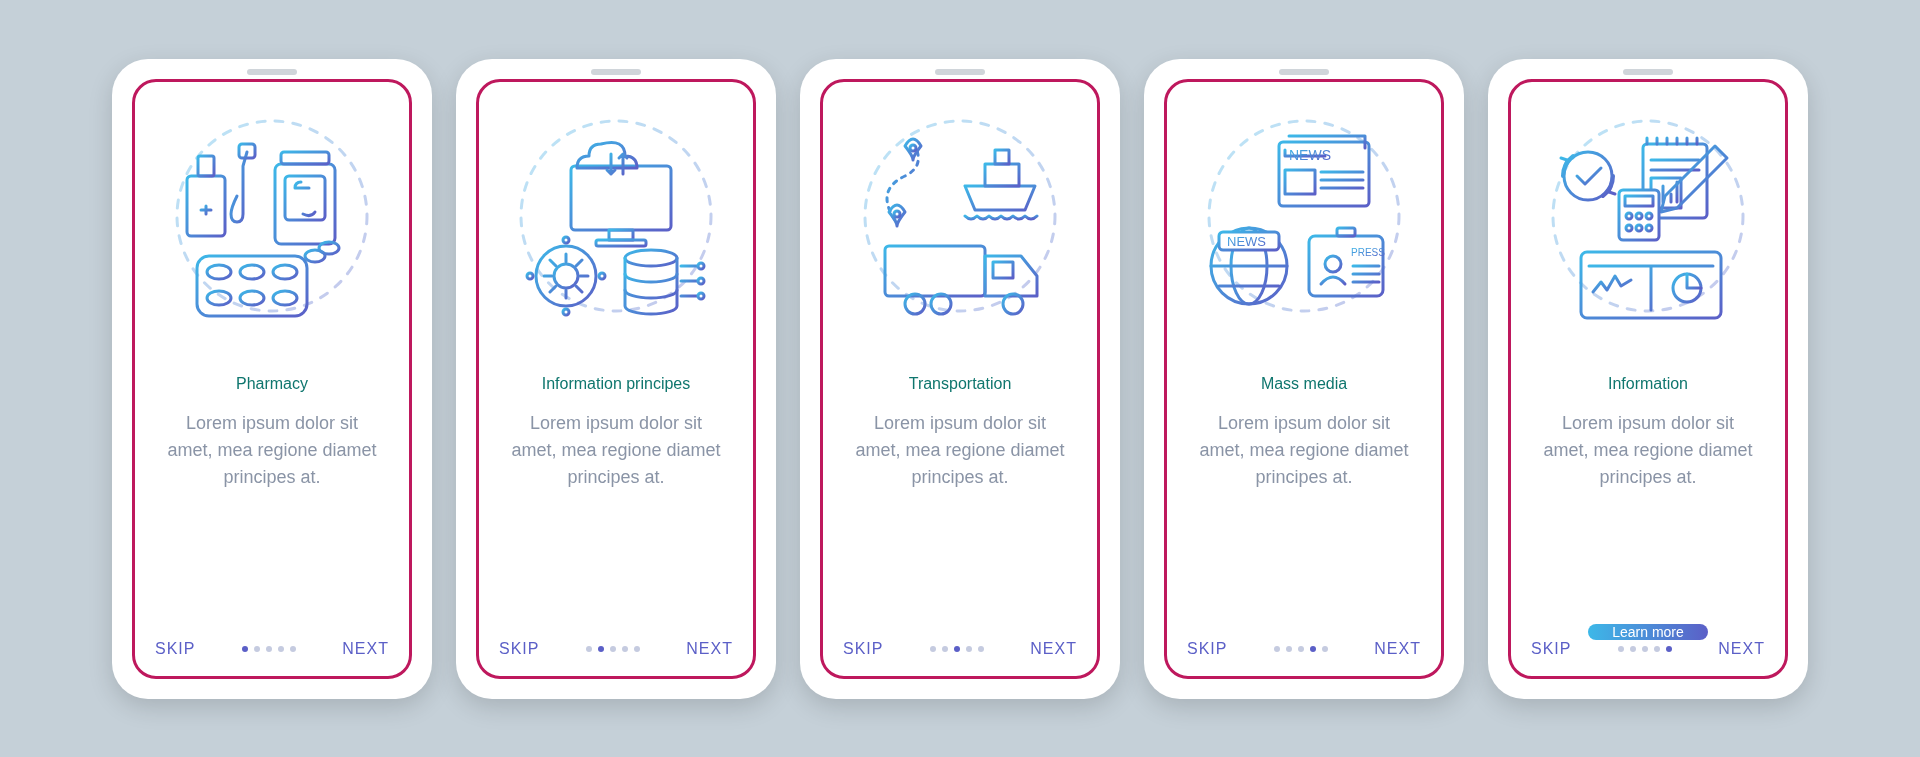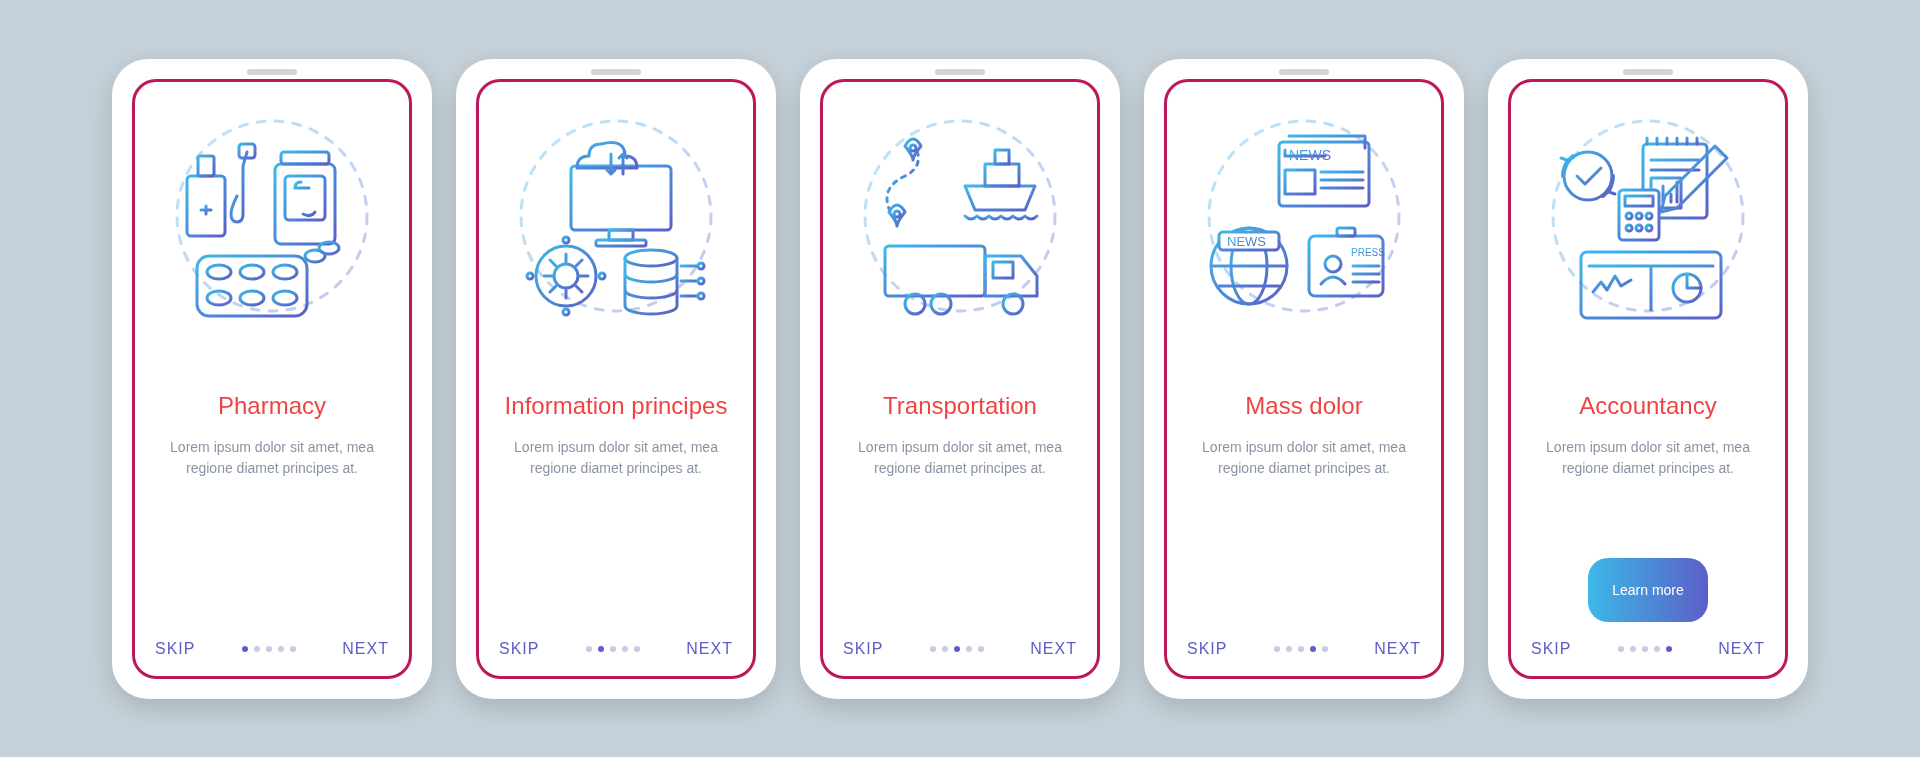--- a/index.html
+++ b/index.html
@@ -52,45 +52,44 @@
   .illustration {
     width: 230px;
     height: 230px;
     margin-top: 10px;
     display: flex;
     align-items: center;
     justify-content: center;
   }
   .illustration svg { width: 100%; height: 100%; }
   .title {
-    font-size: 24px;
+    font-size: 16px;
     font-weight: 500;
-    color: #ef4444;
+    color: #0f766e;
     text-align: center;
-    margin-top: 44px;
+    margin-top: 28px;
     line-height: 1.3;
   }
   .desc {
-    font-size: 14px;
+    font-size: 18px;
     color: #8a94a6;
     text-align: center;
     margin-top: 16px;
     line-height: 1.5;
     padding: 0 8px;
   }
   .spacer { flex: 1; }
   .learn-more {
     background: linear-gradient(90deg, #3db8e8, #5b5fc7);
     color: #fff;
     font-size: 14px;
-    padding: 24px 24px;
+    padding: 0 24px;
     border-radius: 20px;
     border: none;
     cursor: pointer;
-    margin-bottom: 18px;
   }
   .nav-row {
     display: flex;
     align-items: center;
     justify-content: space-between;
     width: 100%;
   }
   .nav-btn {
     font-size: 16px;
     letter-spacing: 1px;
@@ -311,21 +310,21 @@
 
             <rect x="120" y="120" width="74" height="60" rx="6"></rect>
             <rect x="148" y="112" width="18" height="8" rx="2"></rect>
             <circle cx="144" cy="148" r="8"></circle>
             <path d="M132 168 q12 -14 24 0"></path>
             <text x="162" y="140" font-size="10" fill="url(#g4)" stroke="none">PRESS</text>
             <path d="M164 150 h26 M164 158 h26 M164 166 h26"></path>
           </g>
         </svg>
       </div>
-      <div class="title">Mass dolor</div>
+      <div class="title">Mass media</div>
       <div class="desc">Lorem ipsum dolor sit amet, mea regione diamet principes at.</div>
       <div class="spacer"></div>
       <div class="nav-row">
         <button class="nav-btn">SKIP</button>
         <div class="dots">
           <span class="dot"></span>
           <span class="dot"></span>
           <span class="dot"></span>
           <span class="dot active"></span>
           <span class="dot"></span>
@@ -372,21 +371,21 @@
               <circle cx="116" cy="112" r="3"></circle>
 
             <rect x="48" y="136" width="140" height="66" rx="6"></rect>
             <path d="M56 150 h124 M118 150 v44"></path>
             <path d="M60 176 l8 -10 l6 8 l8 -14 l6 10 l10 -6"></path>
             <circle cx="154" cy="172" r="14"></circle>
             <path d="M154 158 v14 h14"></path>
           </g>
         </svg>
       </div>
-      <div class="title">Accountancy</div>
+      <div class="title">Information</div>
       <div class="desc">Lorem ipsum dolor sit amet, mea regione diamet principes at.</div>
       <div class="spacer"></div>
       <button class="learn-more">Learn more</button>
       <div class="nav-row">
         <button class="nav-btn">SKIP</button>
         <div class="dots">
           <span class="dot"></span>
           <span class="dot"></span>
           <span class="dot"></span>
           <span class="dot"></span>

